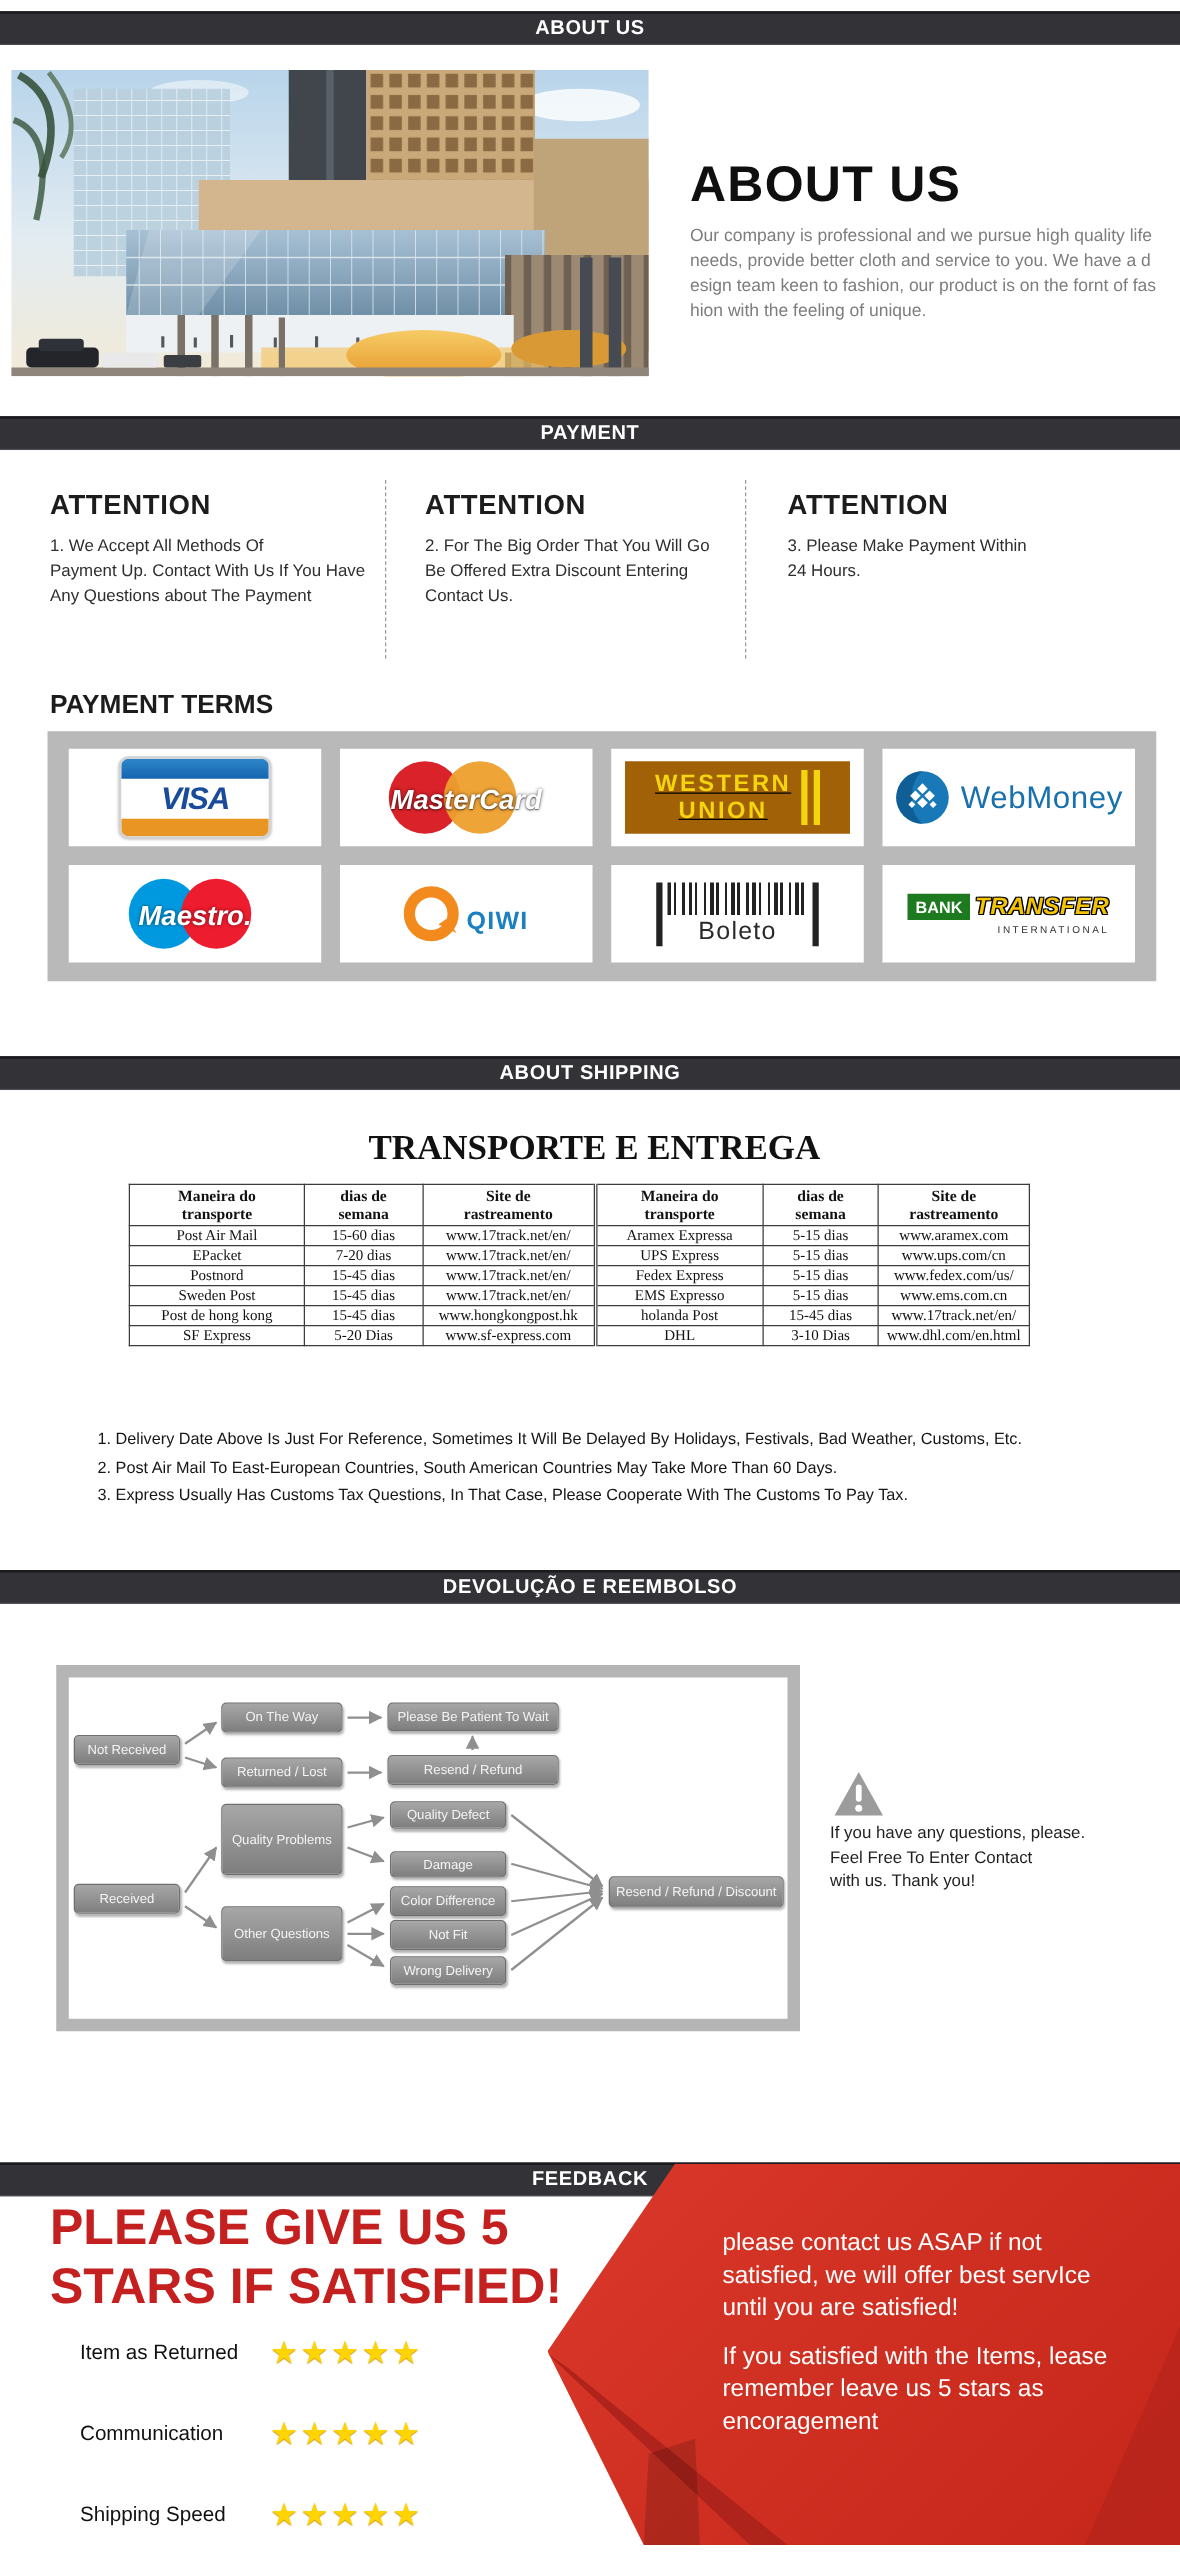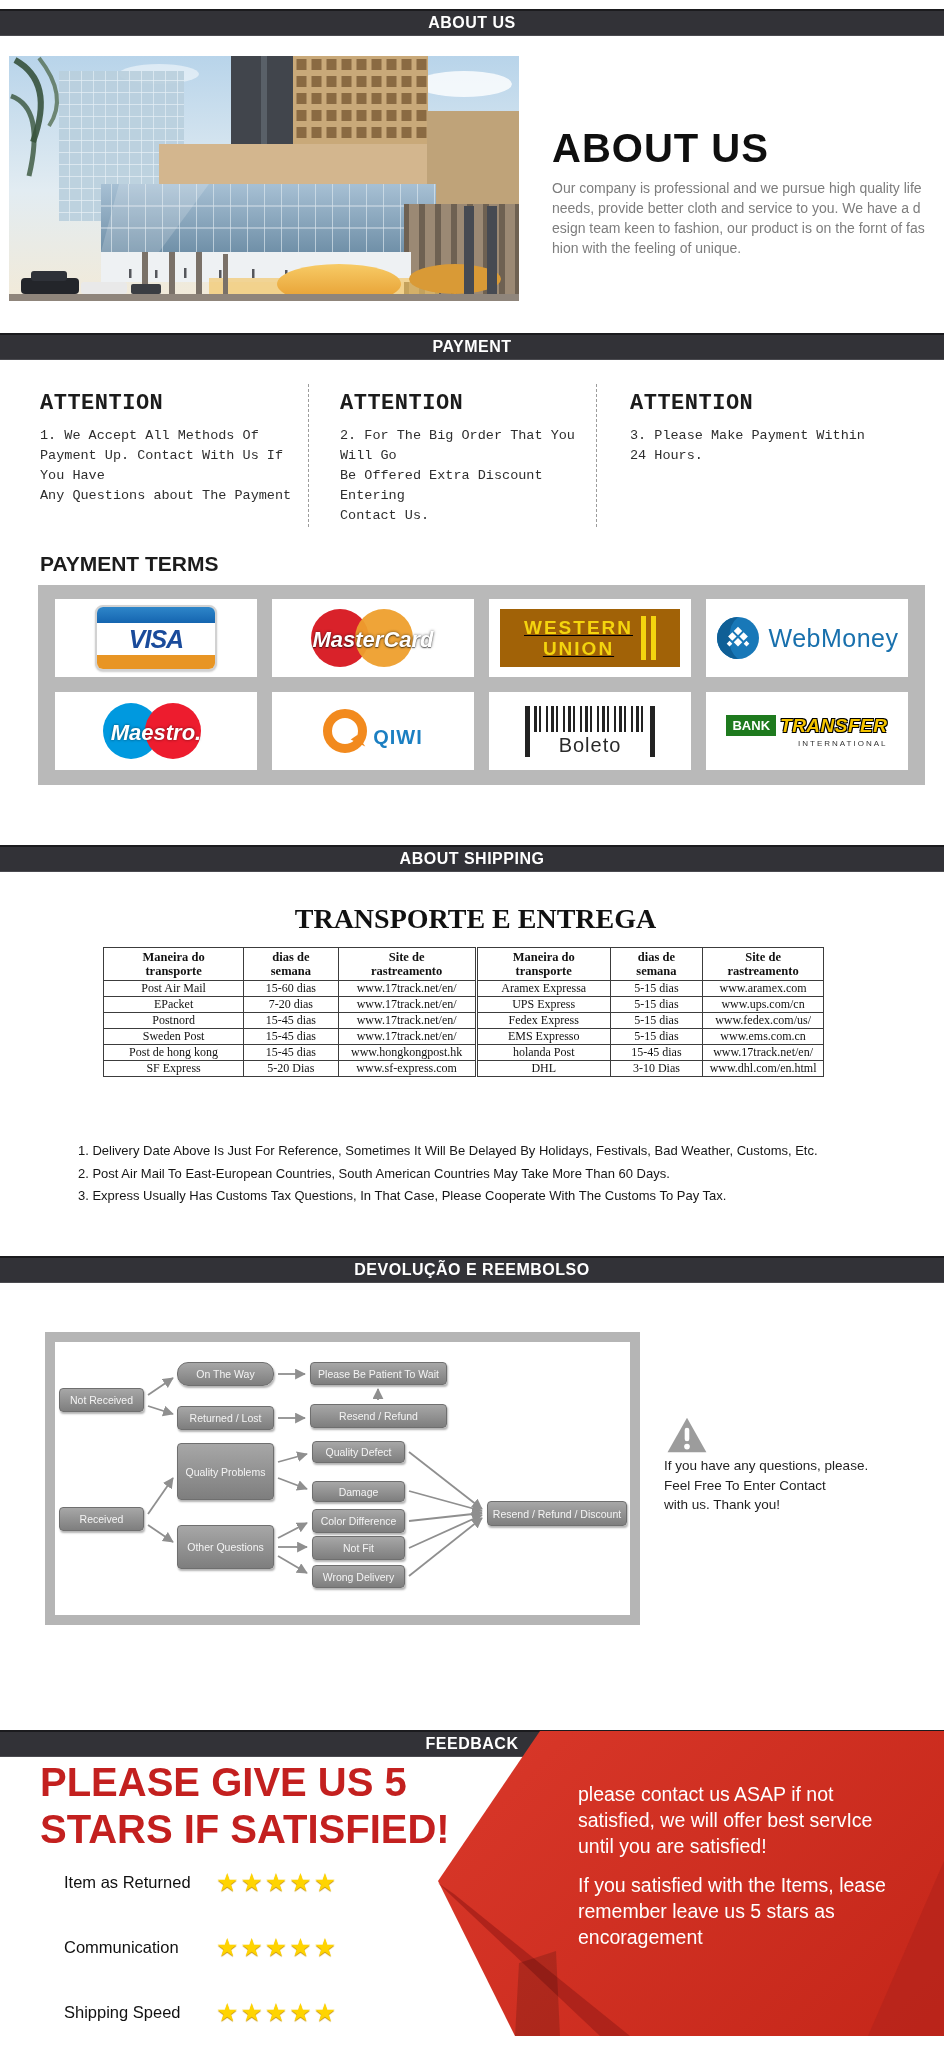--- a/index.html
+++ b/index.html
@@ -16,21 +16,21 @@
 
   
   .about-img{position:absolute;left:9px;top:56px;width:510px;height:245px;}
   .about-img svg{width:100%;height:100%;display:block;}
   .about-title{position:absolute;left:552px;top:126px;font-size:40px;font-weight:bold;
        color:#0f0f0f;letter-spacing:1px;}
   .about-body{position:absolute;left:552px;top:178px;width:380px;font-size:14px;
        color:#7d7d7d;line-height:20px;white-space:pre-line;}
 
   
-  .att-col{position:absolute;top:391px;width:270px;font-family:Liberation Mono, monospace;}
+  .att-col{position:absolute;top:391px;width:270px;}
   .att-col h3{margin:0 0 10px 0;font-size:22px;font-weight:bold;color:#1c1c1c;letter-spacing:.5px;}
   .att-col p{margin:0;font-size:13.5px;color:#2e2e2e;line-height:20px;white-space:pre-line;}
   .att-1{left:40px;} .att-2{left:340px;} .att-3{left:630px;}
   .att-divider{position:absolute;top:384px;height:143px;border-left:1px dashed #9c9c9c;width:0;}
   .div-1{left:308px;} .div-2{left:596px;}
 
   .terms-title{position:absolute;left:40px;top:552px;font-size:21px;font-weight:bold;color:#1c1c1c;}
 
   .terms-box{position:absolute;left:38px;top:585px;width:887px;height:200px;background:#b9b9b9;
        box-sizing:border-box;padding:14px 17px;display:flex;flex-wrap:wrap;gap:14px 15px;}
@@ -447,21 +447,21 @@
           <line x1="223" y1="205" x2="252" y2="205"></line>
           <line x1="223" y1="214" x2="252" y2="231"></line>
           <line x1="354" y1="110" x2="427" y2="167"></line>
           <line x1="354" y1="149" x2="427" y2="169"></line>
           <line x1="354" y1="179" x2="427" y2="171"></line>
           <line x1="354" y1="206" x2="427" y2="173"></line>
           <line x1="354" y1="234" x2="427" y2="176"></line>
         </g>
       </svg>
       <div class="fnode" style="left:4px;top:46px;width:85px;height:24px;">Not Received</div>
-      <div class="fnode" style="left:122px;top:20px;width:97px;height:24px;border-radius:11px;">On The Way</div>
+      <div class="fnode" style="left:122px;top:20px;width:97px;height:24px;">On The Way</div>
       <div class="fnode" style="left:255px;top:20px;width:137px;height:23px;">Please Be Patient To Wait</div>
       <div class="fnode" style="left:122px;top:64px;width:97px;height:24px;">Returned / Lost</div>
       <div class="fnode" style="left:255px;top:62px;width:137px;height:24px;">Resend / Refund</div>
       <div class="fnode" style="left:122px;top:101px;width:97px;height:57px;">Quality Problems</div>
       <div class="fnode" style="left:257px;top:99px;width:93px;height:22px;">Quality Defect</div>
       <div class="fnode" style="left:257px;top:139px;width:93px;height:21px;">Damage</div>
       <div class="fnode" style="left:4px;top:165px;width:85px;height:24px;">Received</div>
       <div class="fnode" style="left:257px;top:167px;width:93px;height:24px;">Color Difference</div>
       <div class="fnode" style="left:122px;top:183px;width:97px;height:44px;">Other Questions</div>
       <div class="fnode" style="left:257px;top:194px;width:93px;height:24px;">Not Fit</div>

